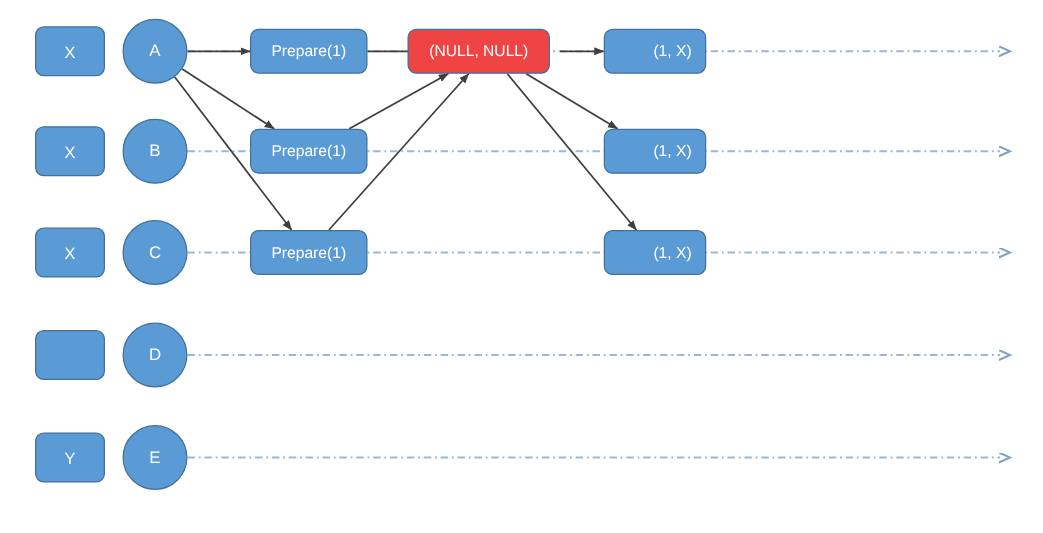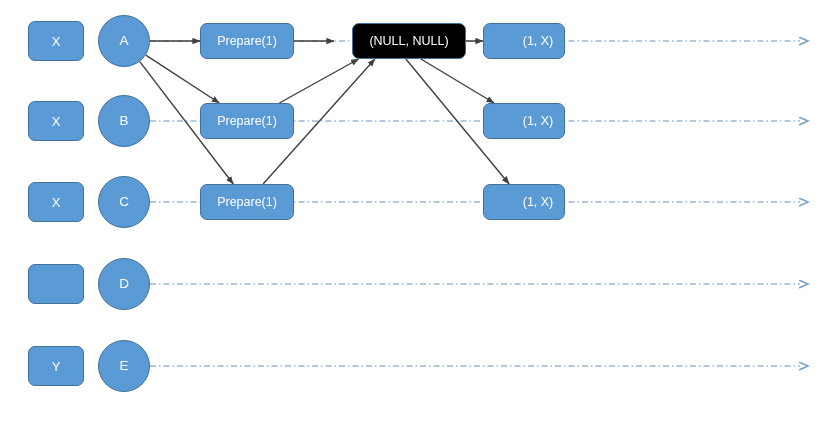--- a/index.html
+++ b/index.html
@@ -97,21 +97,21 @@
   <div id="nodes">
       <div class="node state-box" style="left: 28px; top: 21px; background: rgb(91, 155, 213); border-color: rgb(65, 113, 156); color: rgb(255, 255, 255);">
         <span>X</span>
       </div>
       <div class="node lifeline-circle" style="left: 98px; top: 15px; background: rgb(91, 155, 213); border-color: rgb(65, 113, 156); color: rgb(255, 255, 255);">
         <span>A</span>
       </div>
       <div class="node msg-box msg-prepare" style="left: 200px; top: 23px; width: 94px; background: rgb(91, 155, 213); border-color: rgb(65, 113, 156); color: rgb(255, 255, 255);">
         <span>Prepare(1)</span>
       </div>
-      <div class="node msg-box msg-null" style="left: 352px; top: 23px; width: 114px; background: #000000; border-color: rgb(65, 113, 156); color: rgb(255, 255, 255);">
+      <div class="node msg-box msg-null" style="left: 326px; top: 23px; width: 114px; background: #ef4444; border-color: rgb(65, 113, 156); color: rgb(255, 255, 255);">
         <span>(NULL, NULL)</span>
       </div>
       <div class="node msg-box msg-onex" style="left: 483px; top: 23px; width: 82px; background: rgb(91, 155, 213); border-color: rgb(65, 113, 156); color: rgb(255, 255, 255);">
         <span>(1, X)</span>
       </div>
       <div class="node state-box" style="left: 28px; top: 101px; background: rgb(91, 155, 213); border-color: rgb(65, 113, 156); color: rgb(255, 255, 255);">
         <span>X</span>
       </div>
       <div class="node lifeline-circle" style="left: 98px; top: 95px; background: rgb(91, 155, 213); border-color: rgb(65, 113, 156); color: rgb(255, 255, 255);">
         <span>B</span>

